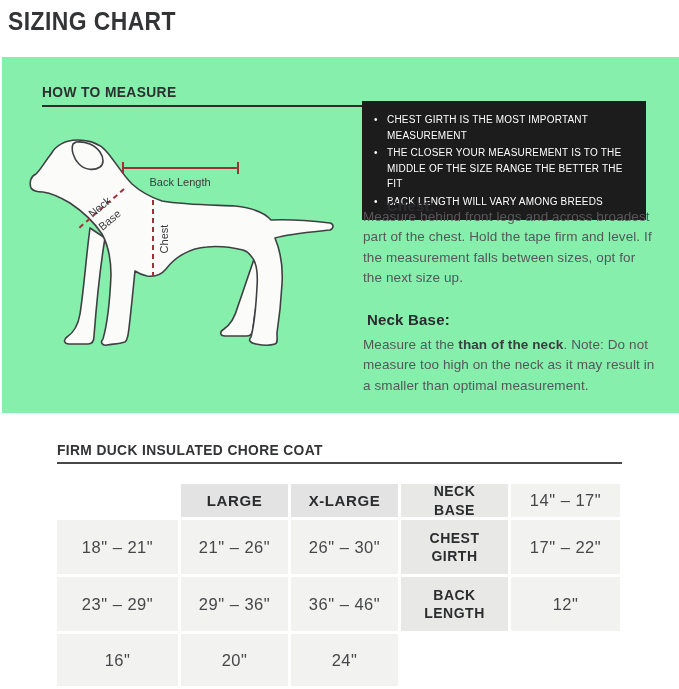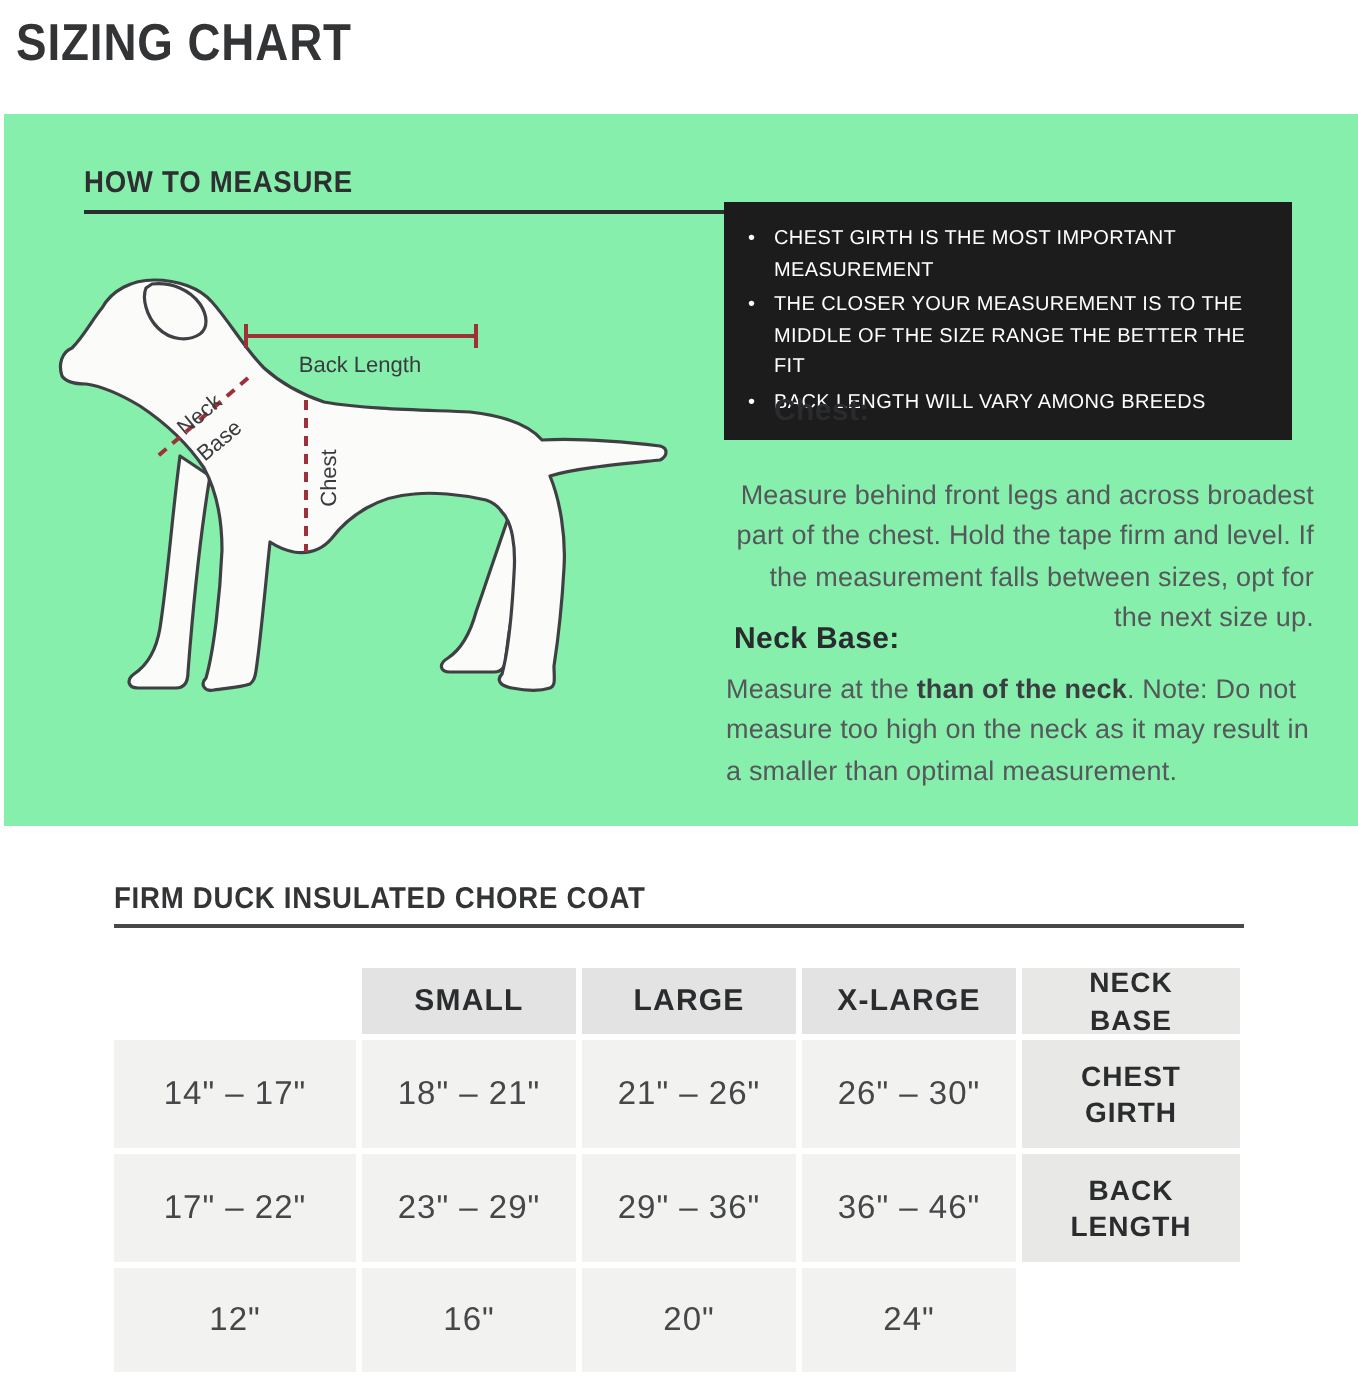--- a/index.html
+++ b/index.html
@@ -46,21 +46,21 @@
     position:absolute; font-size:15px; font-weight:bold; color:#2a2b2e;
     letter-spacing:.2px;
     margin-left:24px;
   }
   .section-body {
     position:absolute; width:294px; font-size:13.5px; color:#56575b;
     line-height:1.5; letter-spacing:.1px;
   }
   .section-body b { color:#3c3d40; }
   .chest-heading { left:361px; top:140px; }
-  .chest-body   { left:361px; top:181px;text-align:right; }
+  .chest-body   { left:361px; top:150px; }
   .neck-heading { left:341px; top:254px; }
   .neck-body    { left:361px; top:278px; }
   
   .dog-svg { position:absolute; left:18px; top:73px; }
   .dog-outline { fill:#fbfbfa; stroke:#3f4043; stroke-width:1.6; stroke-linejoin:round; }
   .measure-line { stroke:#9e3039; stroke-width:2; fill:none; }
   .measure-dash { stroke:#9e3039; stroke-width:2; fill:none; stroke-dasharray:5 4; }
   .diagram-label { font-family:"Liberation Sans",sans-serif; font-size:11px; fill:#3a3b3e; }
   
   .table-title {
@@ -140,21 +140,20 @@
 
     <div class="section-heading neck-heading">Neck Base:</div>
     <div class="section-body neck-body"><span>Measure at the </span><b>than of the neck</b><span>. Note: Do not measure too high on the neck as it may result in a smaller than optimal measurement.</span></div>
   </div>
 
   <div class="table-title">FIRM DUCK INSULATED CHORE COAT</div>
   <div class="table-rule"></div>
 
   <div class="size-table">
     <div class="cell corner"></div>
-    <div class="cell col-head">SMALL</div>
     <div class="cell col-head">LARGE</div>
     <div class="cell col-head">X-LARGE</div>
 
     <div class="cell row-head">NECK
 BASE</div>
     <div class="cell value">14" – 17"</div>
     <div class="cell value">18" – 21"</div>
     <div class="cell value">21" – 26"</div>
     <div class="cell value">26" – 30"</div>
 

